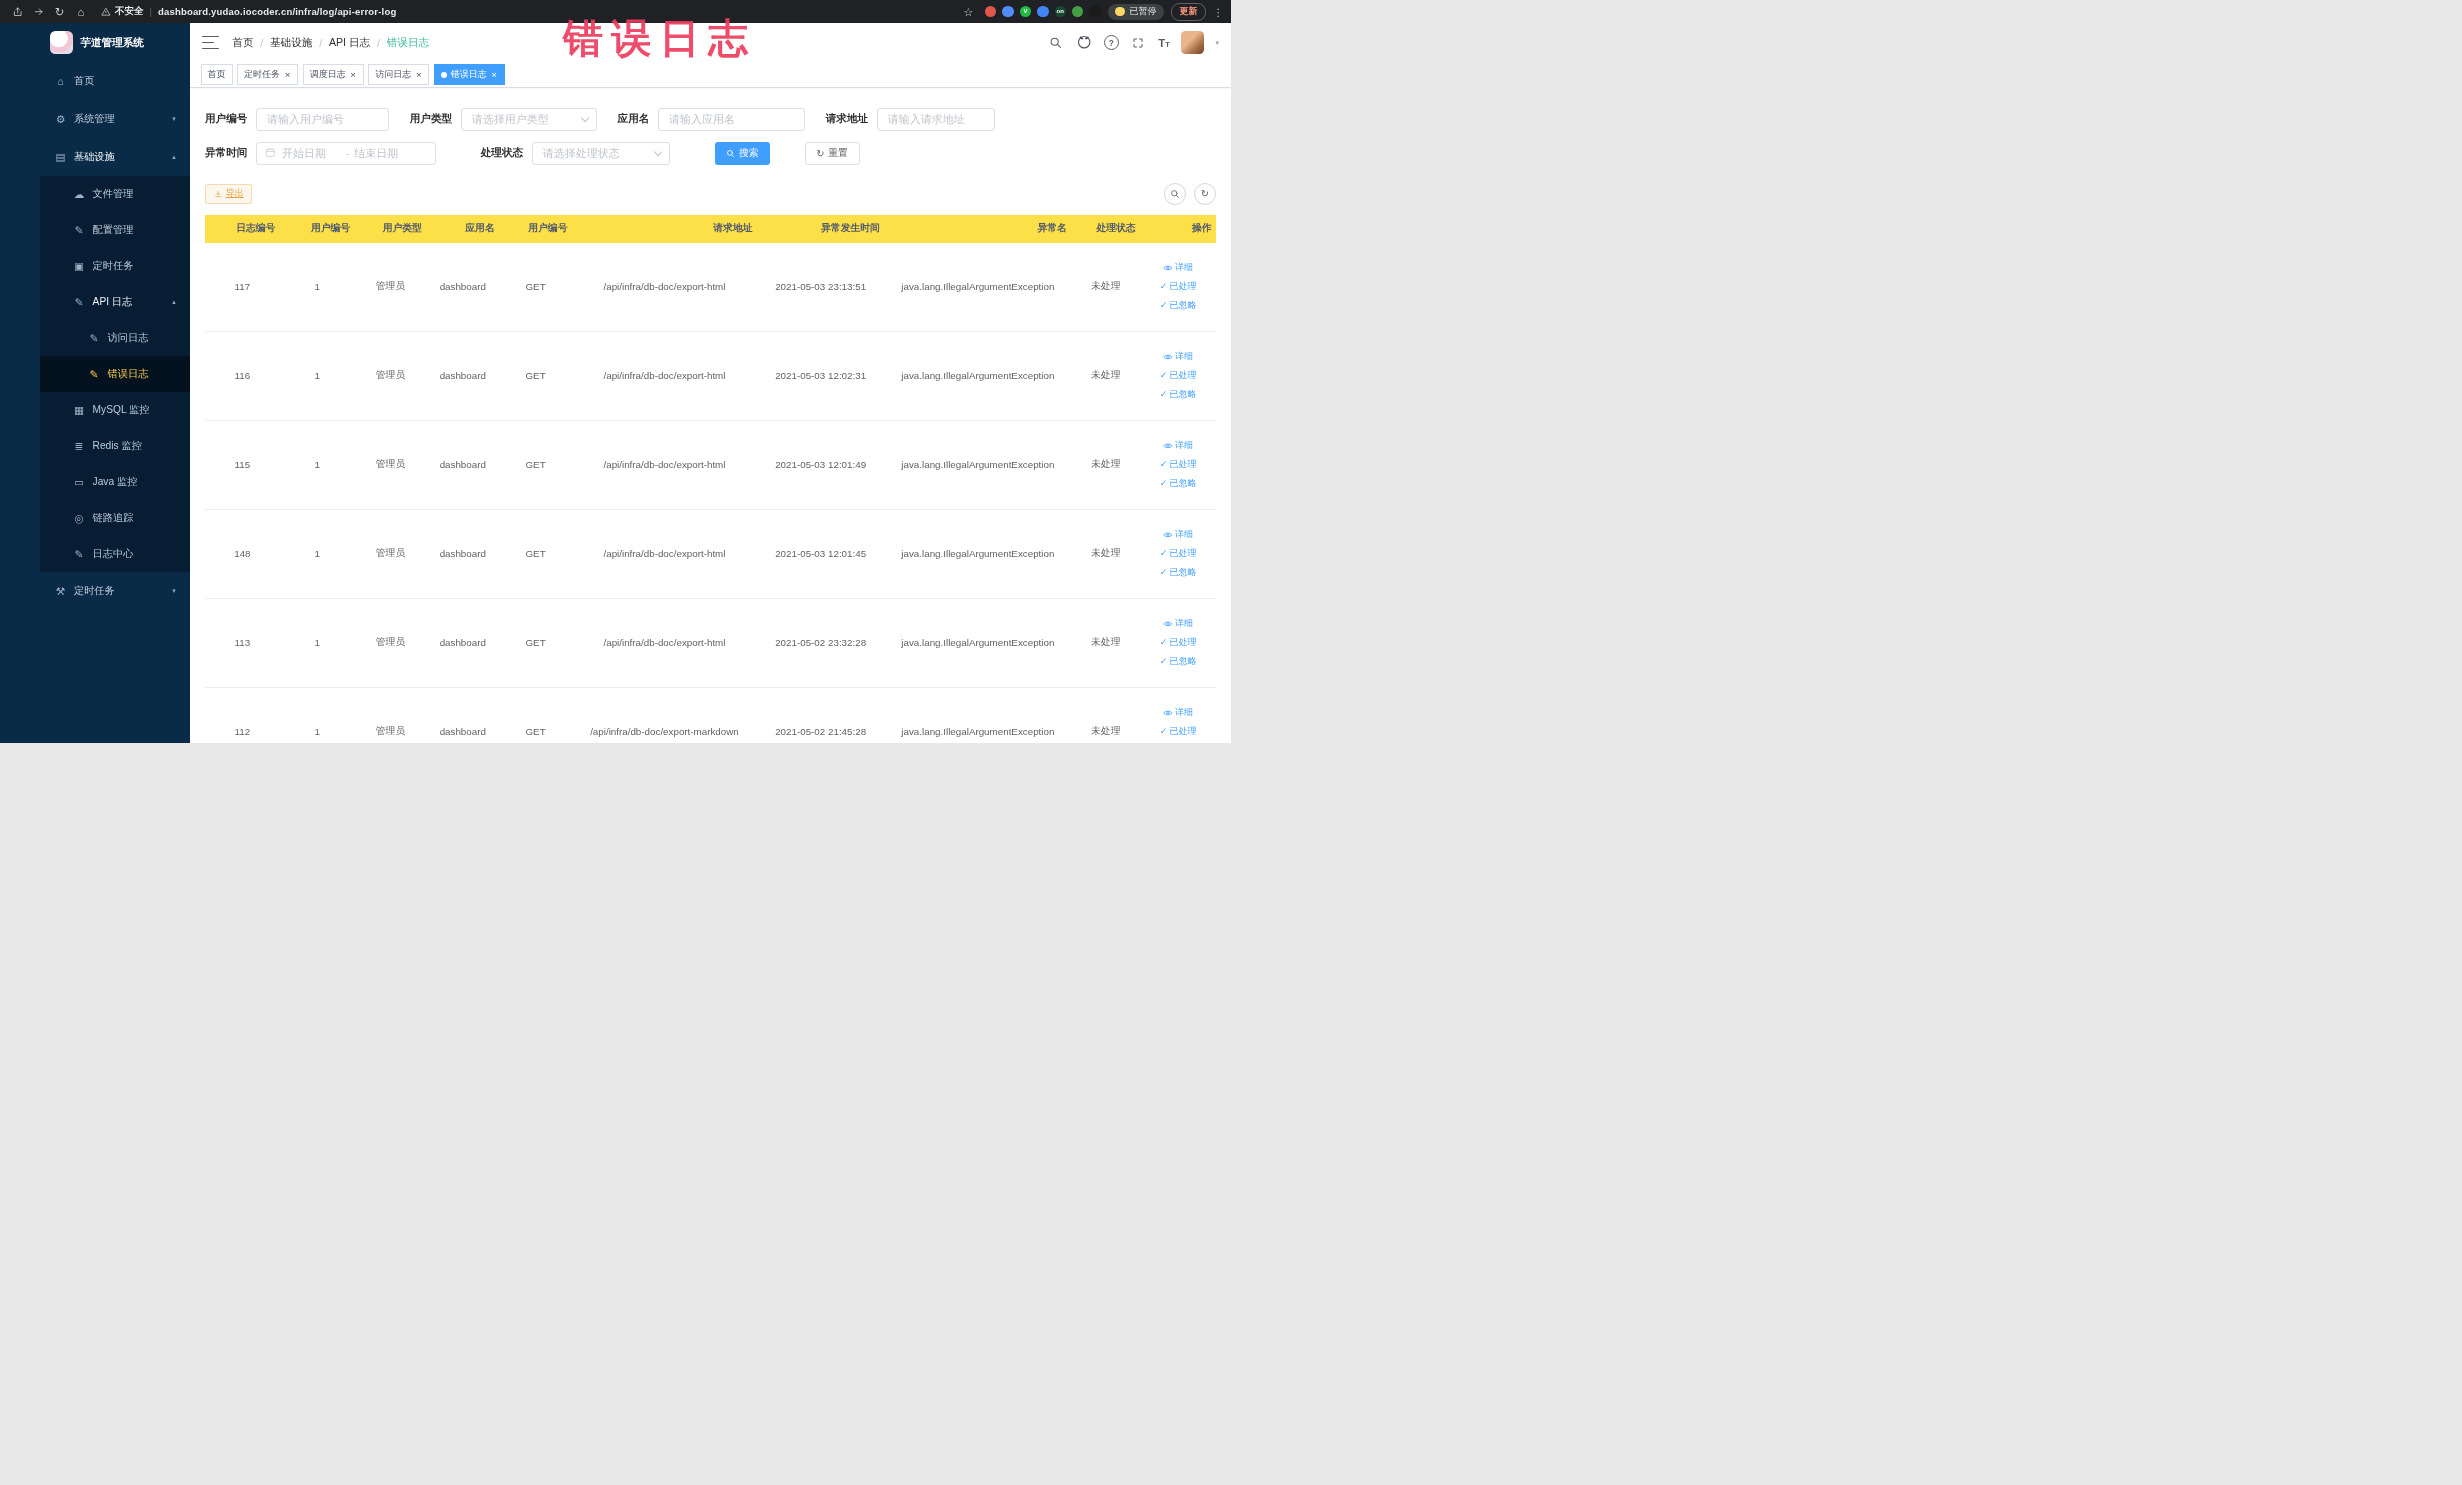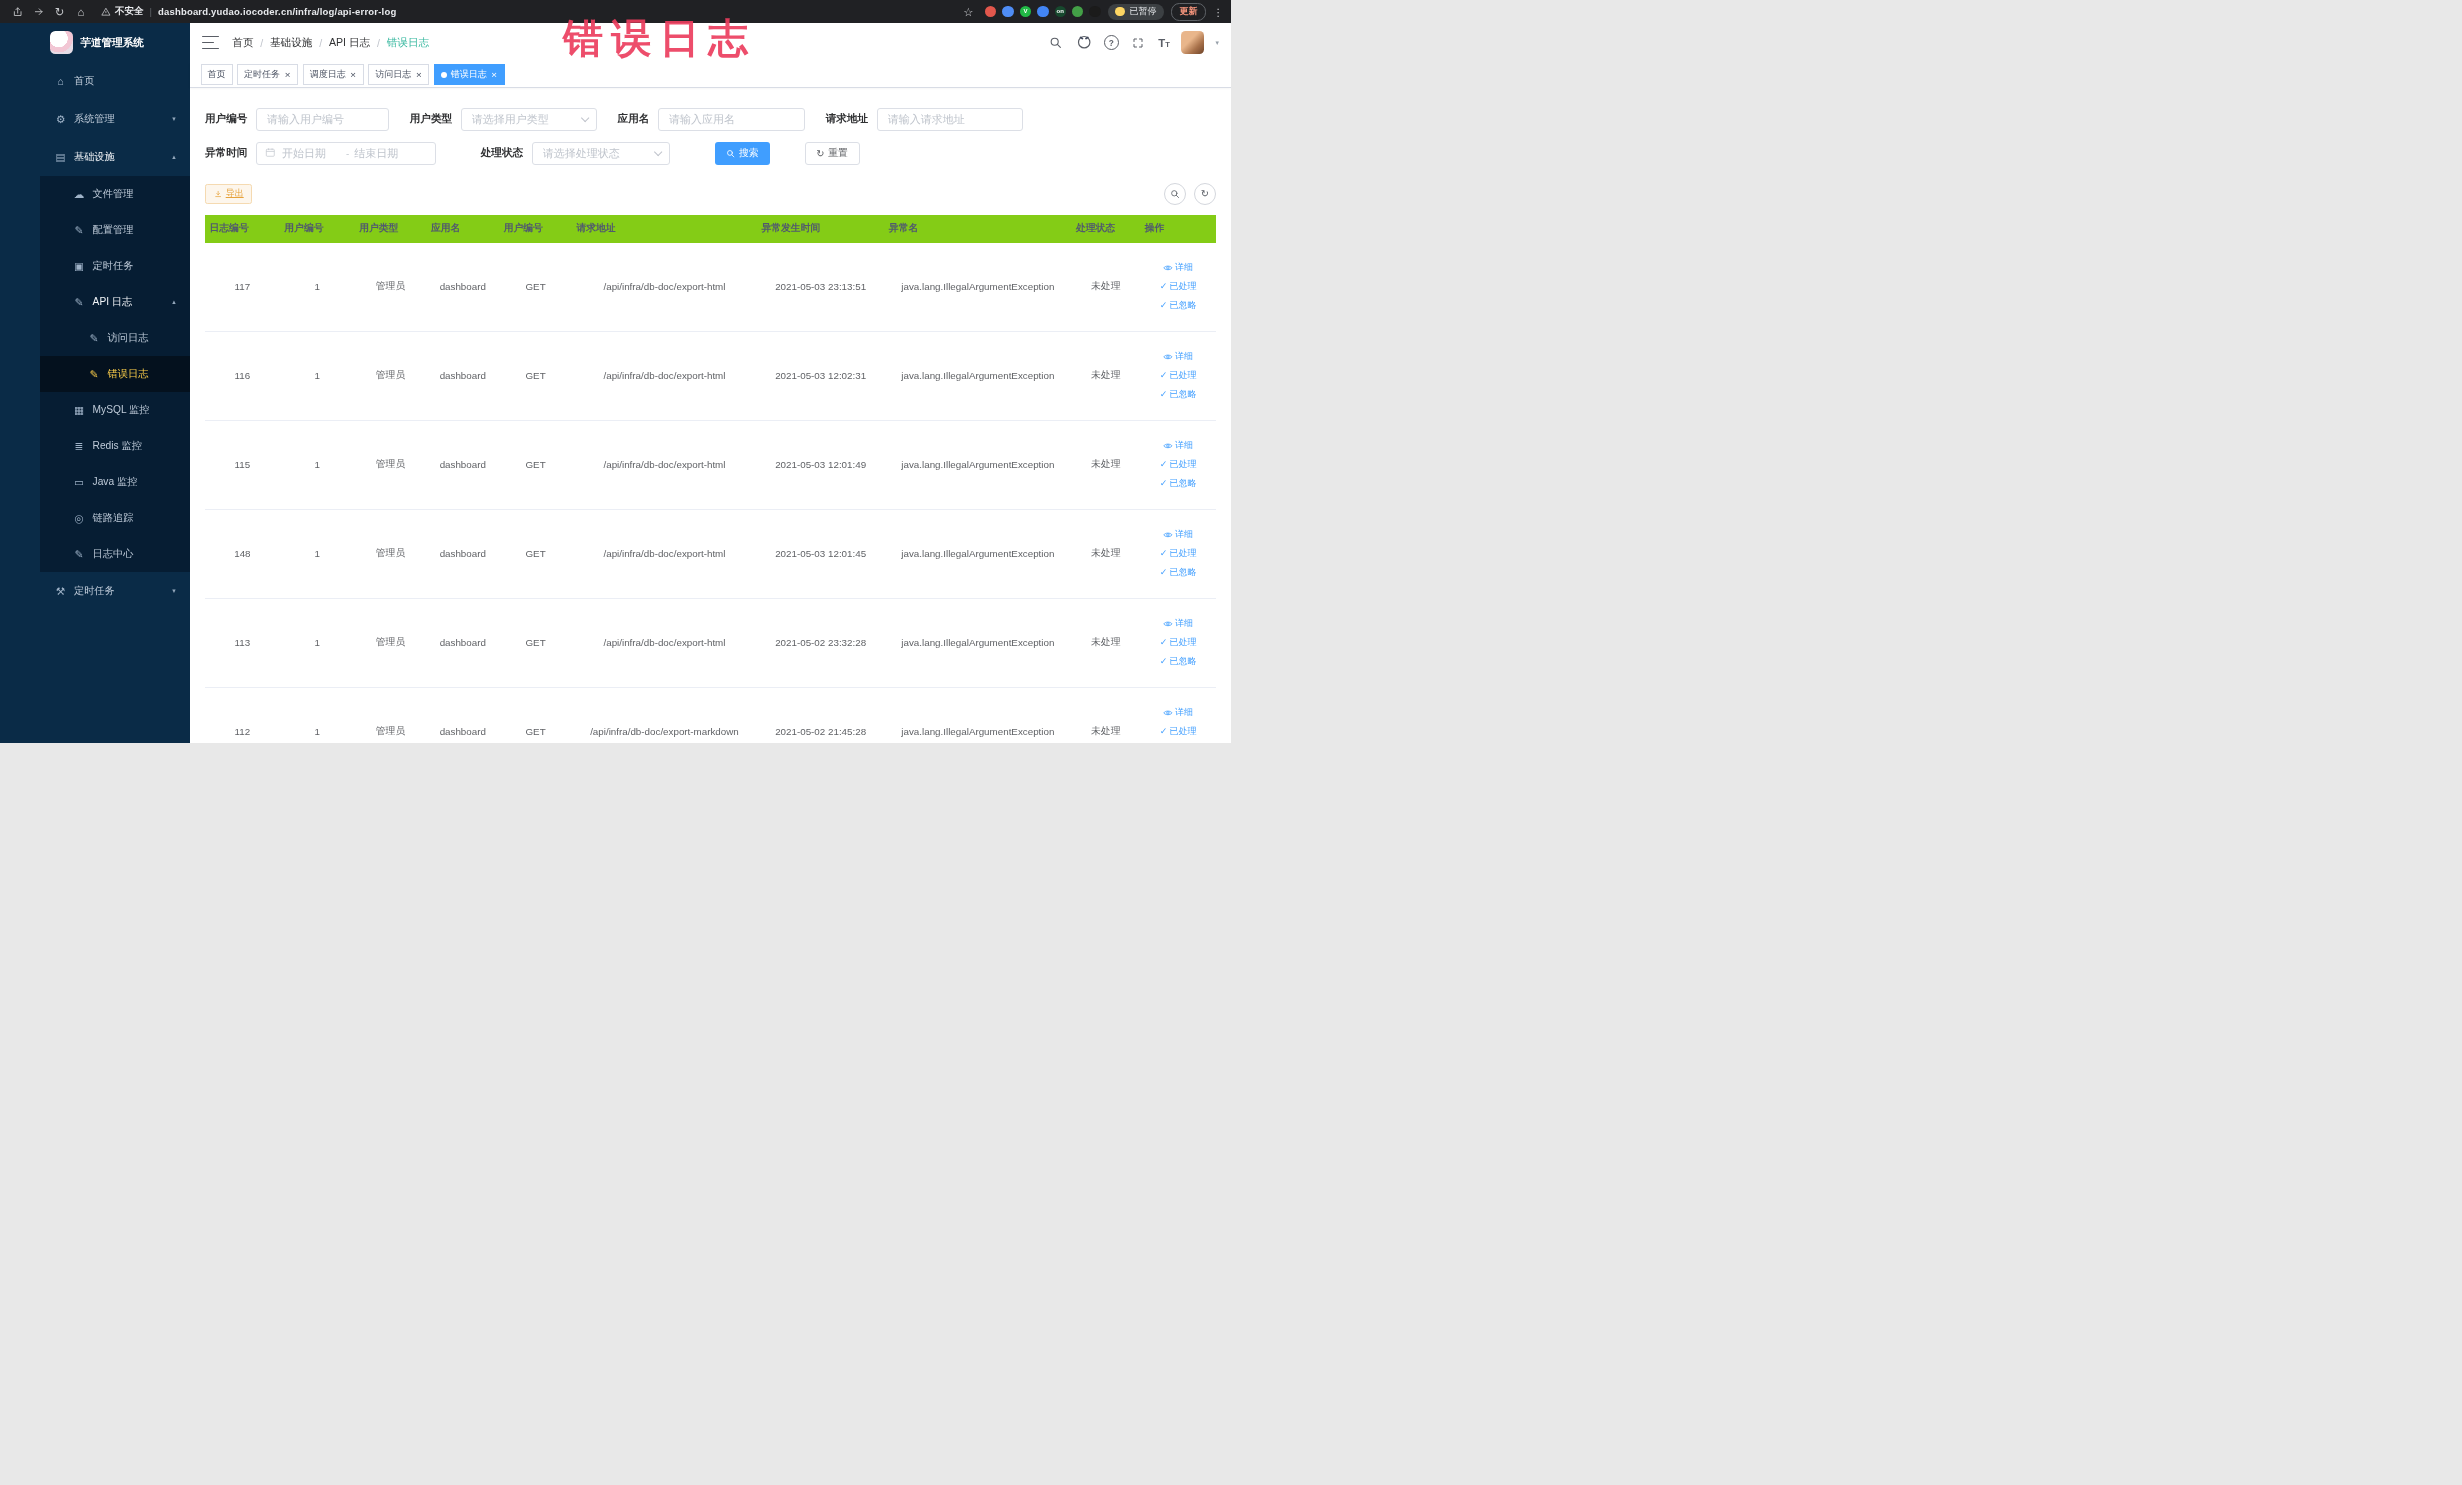--- a/index.html
+++ b/index.html
@@ -87,21 +87,21 @@
   .btn-plain{background:#fff;border-color:#dcdfe6;color:#606266;}
   .btn-warn{background:#fdf6ec;border-color:#f5dab1;color:#e6a23c;height:19.7px;font-size:9px;padding:0 7.6px;border-radius:2.3px;text-decoration:underline;}
   .btn-warn svg{stroke:#e6a23c;fill:none;stroke-width:2;stroke-linecap:round;}
   .toolrow{margin-top:18px;display:flex;align-items:center;justify-content:space-between;}
   .circles{display:flex;gap:7.6px;}
   .circ{width:20.4px;height:20.4px;border:0.8px solid #d4d7dd;border-radius:50%;background:#fff;display:flex;align-items:center;justify-content:center;color:#5a5e66;font-size:9.8px;cursor:pointer;}
   .circ svg{stroke:#5a5e66;fill:none;stroke-width:2;stroke-linecap:round;}
 
   
   table.tbl{width:100%;border-collapse:collapse;table-layout:fixed;margin-top:9.8px;}
-  .tbl th{background:#84cc16;height:28px;font-size:9.8px;color:#515a6e;font-weight:700;text-align:left;padding:0 4.5px;}
+  .tbl th{background:#fde047;height:28px;font-size:9.8px;color:#515a6e;font-weight:700;text-align:right;padding:0 4.5px;}
   .tbl td{height:88px;font-size:9.8px;color:#606266;text-align:center;border-bottom:0.8px solid #ebeef5;padding:0 4.5px;word-break:break-all;}
   .act{color:#409eff;font-size:9px;line-height:19px;display:flex;align-items:center;justify-content:center;gap:2.3px;cursor:pointer;white-space:nowrap;}
   .act svg{stroke:#409eff;fill:none;stroke-width:2;}
   .ck{font-size:9px;}
 
   
   .annotate{position:absolute;top:10.6px;left:563px;font-size:40px;font-weight:900;color:rgba(236,62,94,.92);letter-spacing:8.3px;z-index:60;pointer-events:none;white-space:nowrap;}
 </style>
 </head>
 <body>
@@ -316,21 +316,21 @@
             </span>
           </div>
           <div class="fitem">
             <span class="flabel">应用名</span>
             <span class="inp" style="width:147px">
               <input placeholder="请输入应用名" style="">
             </span>
           </div>
           <div class="fitem">
             <span class="flabel">请求地址</span>
-            <span class="inp" style="width:146px">
+            <span class="inp" style="width:118px">
               <input placeholder="请输入请求地址" style="">
             </span>
           </div>
         </div>
 
         <div class="frow r2">
           <div class="fitem">
             <span class="flabel">异常时间</span>
             <span class="inp" style="width:180px">
               <span class="cal">

